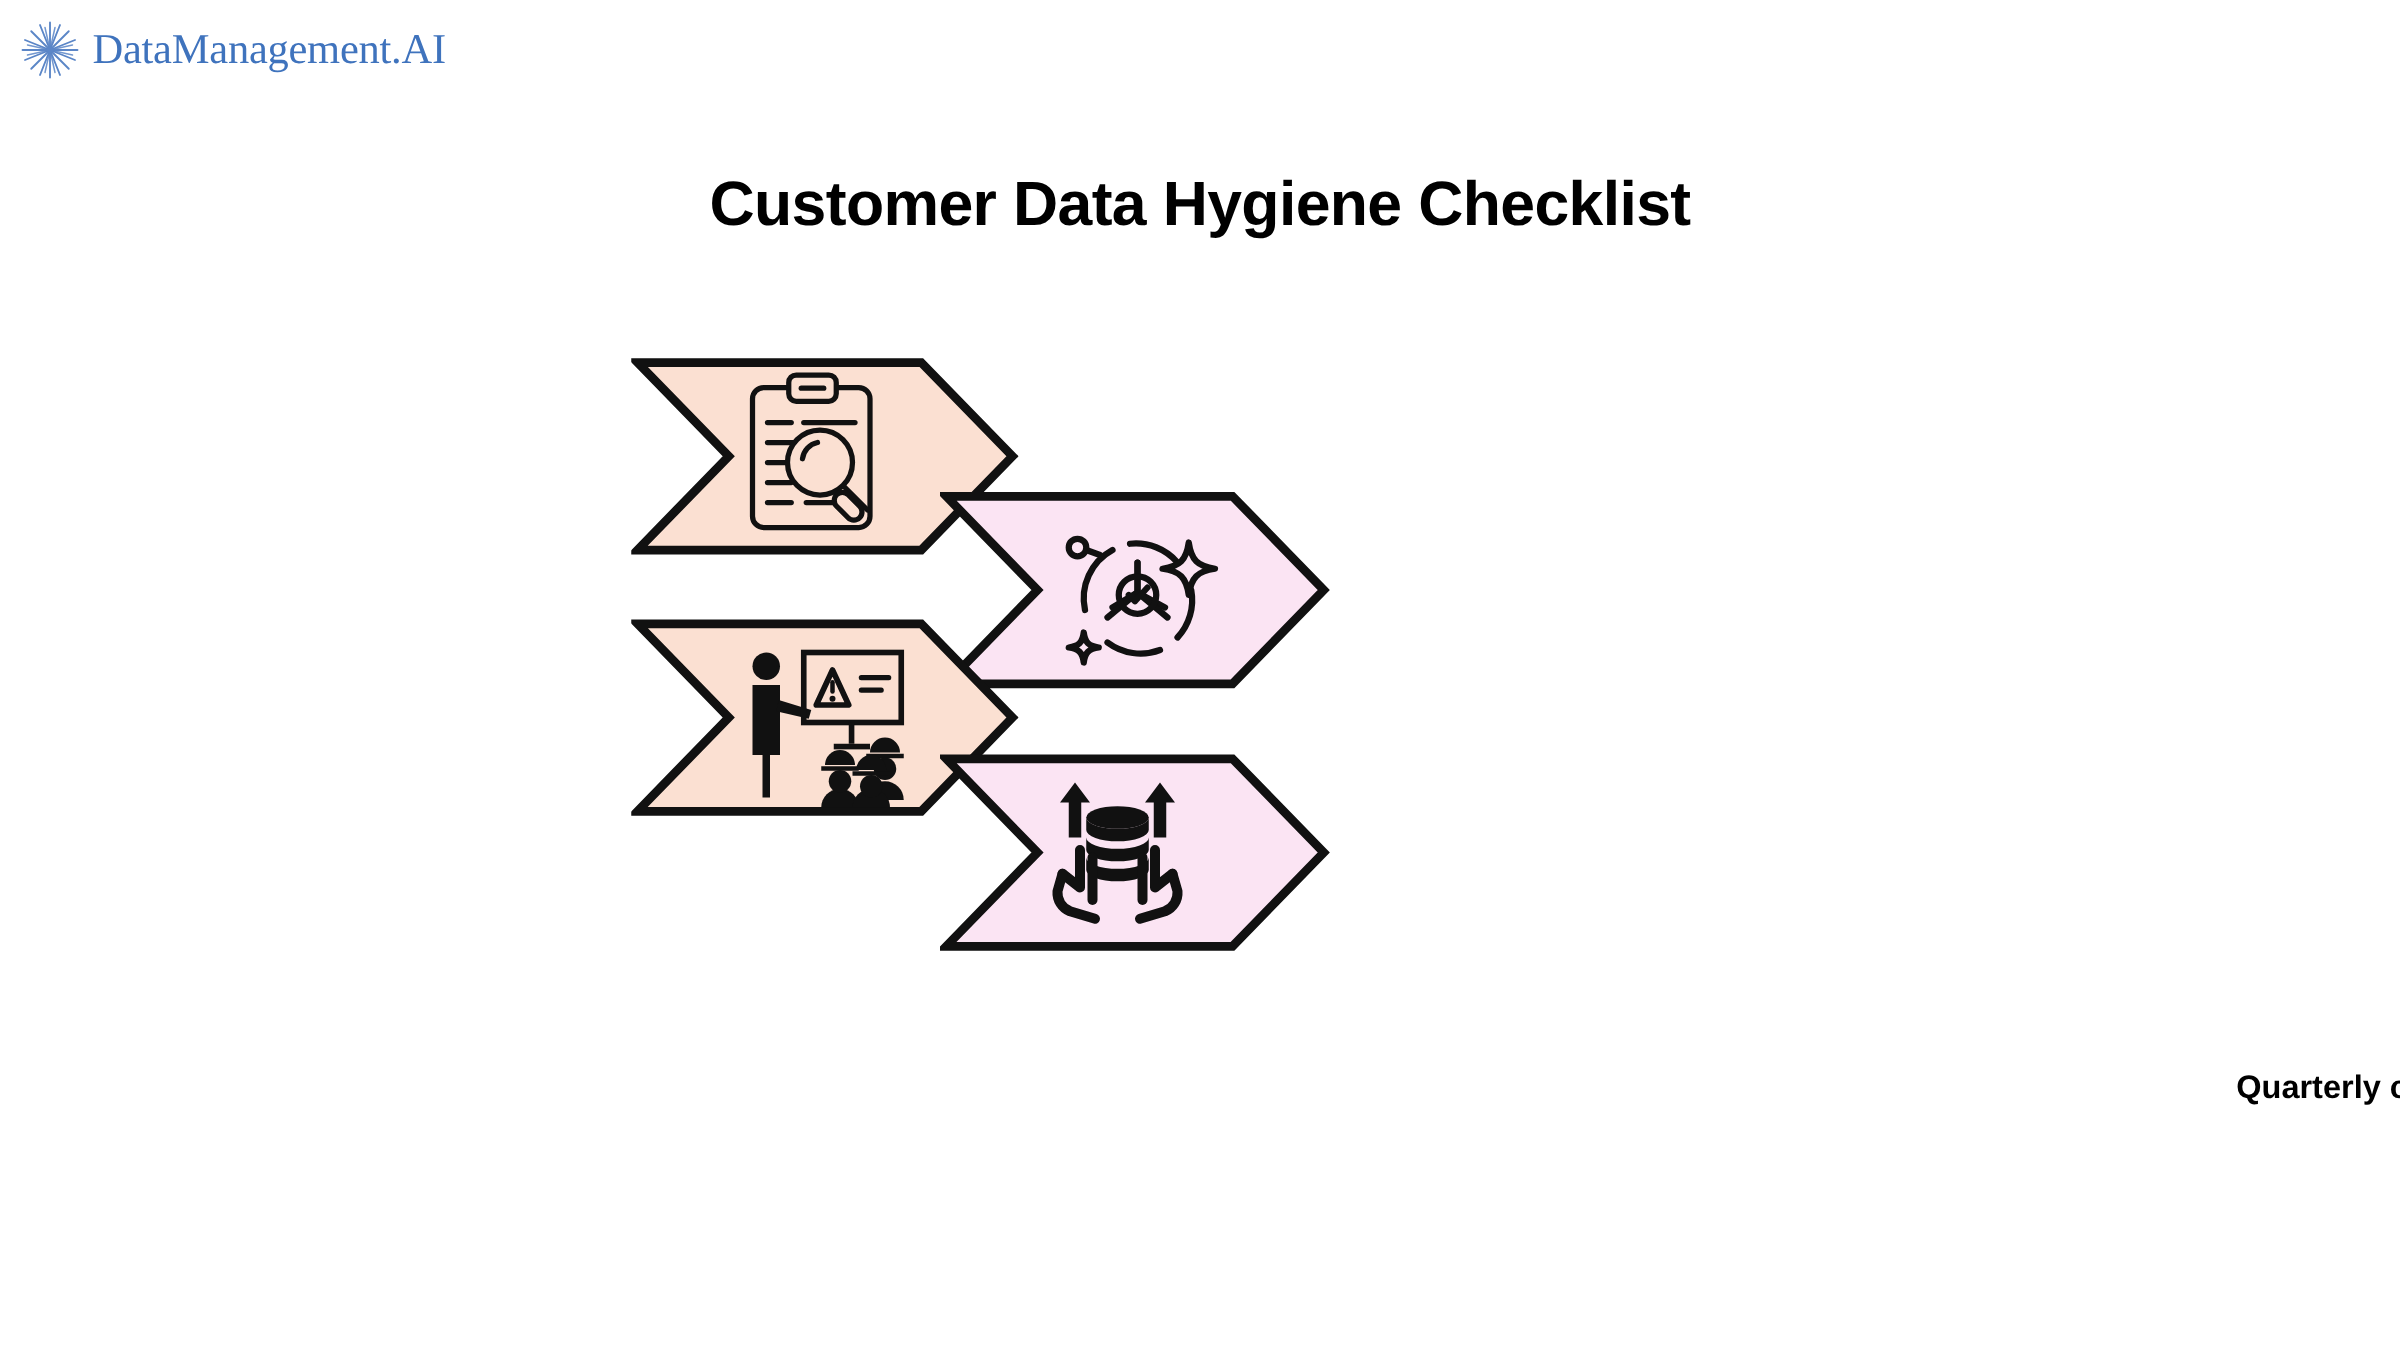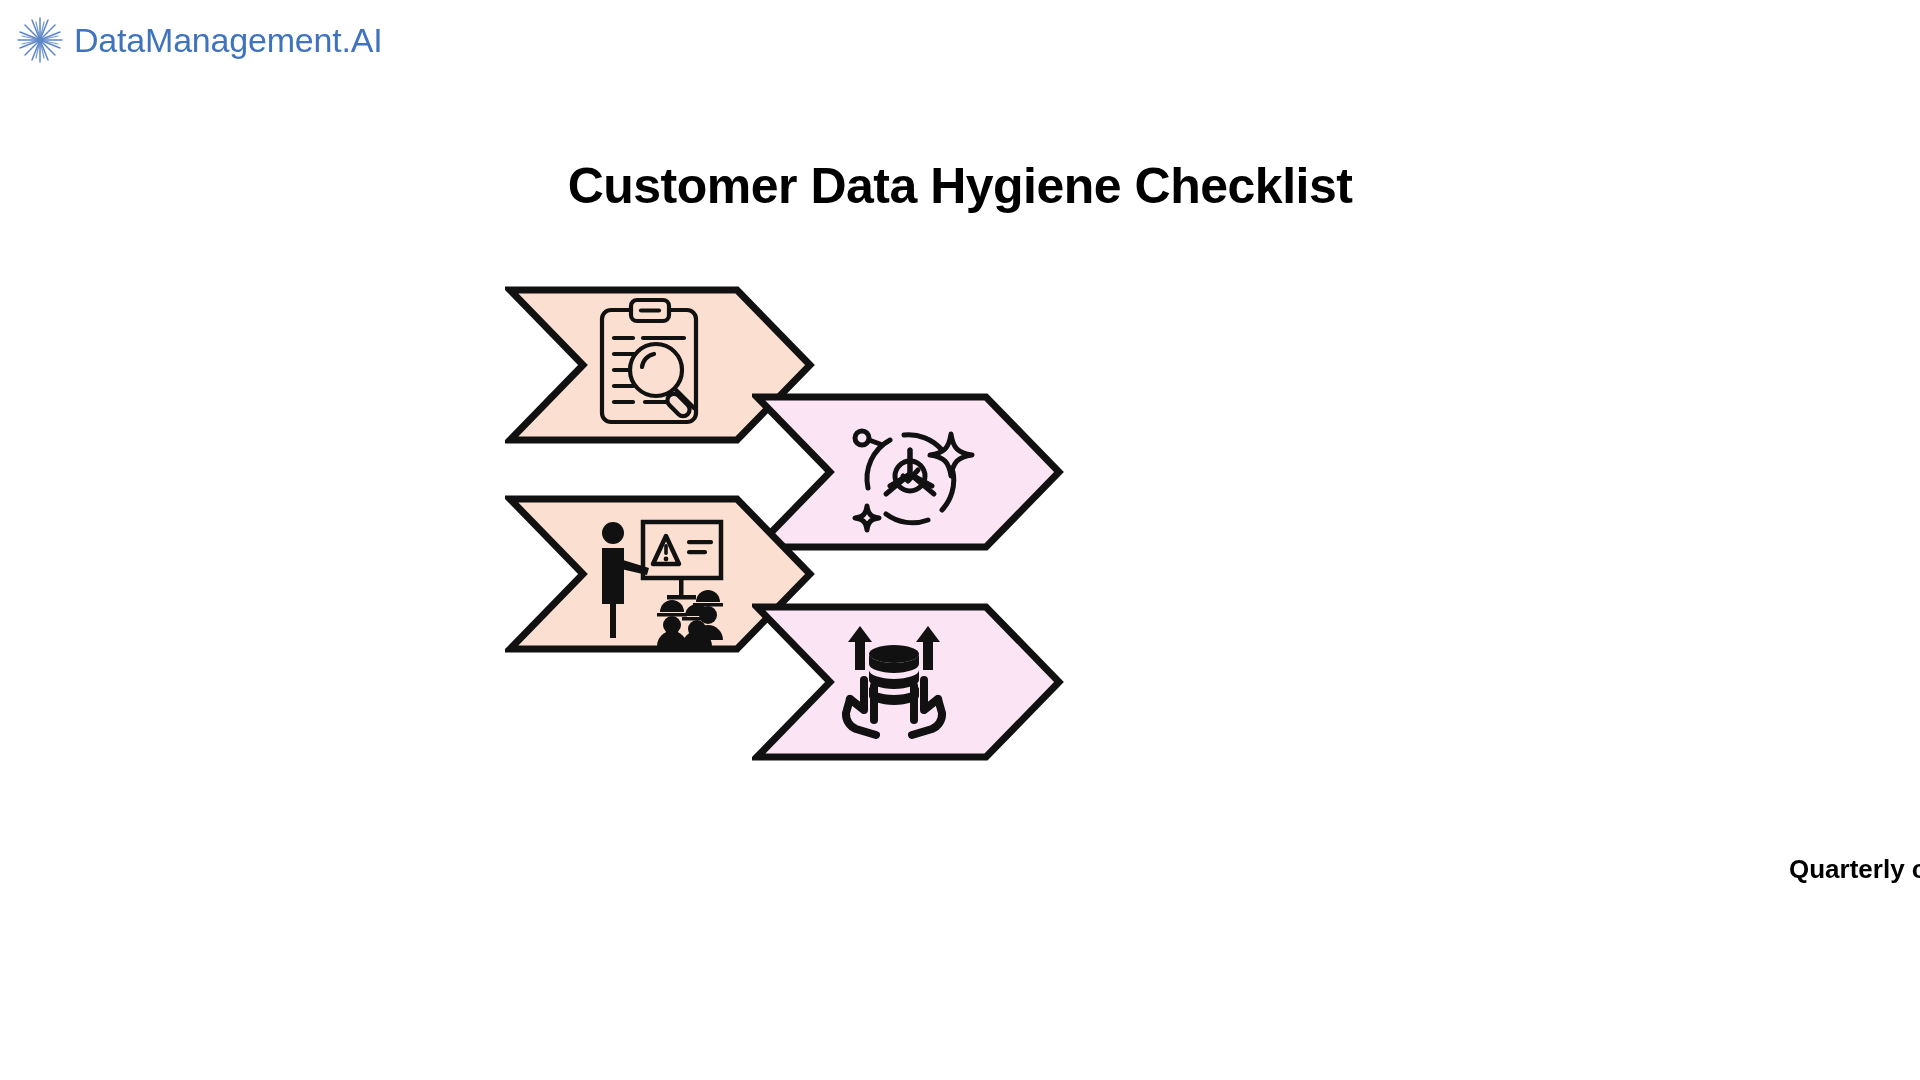--- a/index.html
+++ b/index.html
@@ -25,41 +25,40 @@
     align-items: center;
     gap: 8px;
   }
   #brand-logo .mark {
     width: 52px;
     height: 52px;
     flex: none;
     display: block;
   }
   #brand-logo .wordmark {
-    font-family: Liberation Sans, sans-serif;
+    font-family: Liberation Serif, serif;
     font-size: 34px;
     letter-spacing: -0.2px;
     color: #3f73bd;
     font-weight: 400;
     white-space: nowrap;
   }
 
   
   #page-title {
     position: absolute;
     left: 0;
     right: 0;
     top: 134px;
     text-align: center;
     font-family: "Liberation Sans", sans-serif;
     font-size: 50px;
     font-weight: bold;
     color: #000000;
     letter-spacing: -0.5px;
-    margin-top: 23px;
   }
 
   
   #chevron-stage {
     position: absolute;
     left: 0;
     top: 0;
     width: 1920px;
     height: 1080px;
   }

